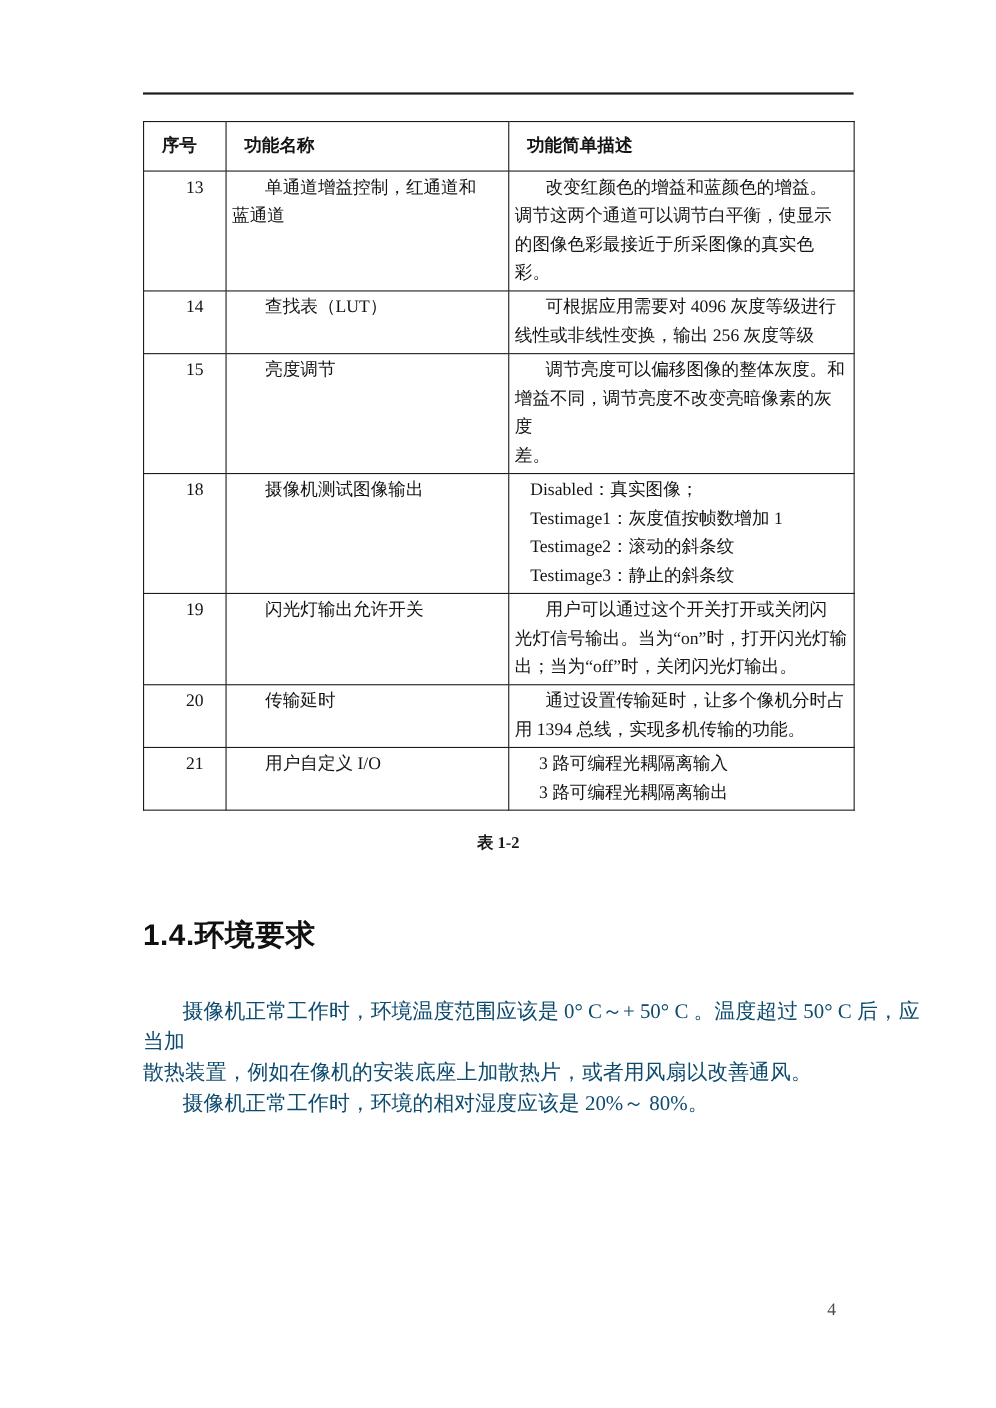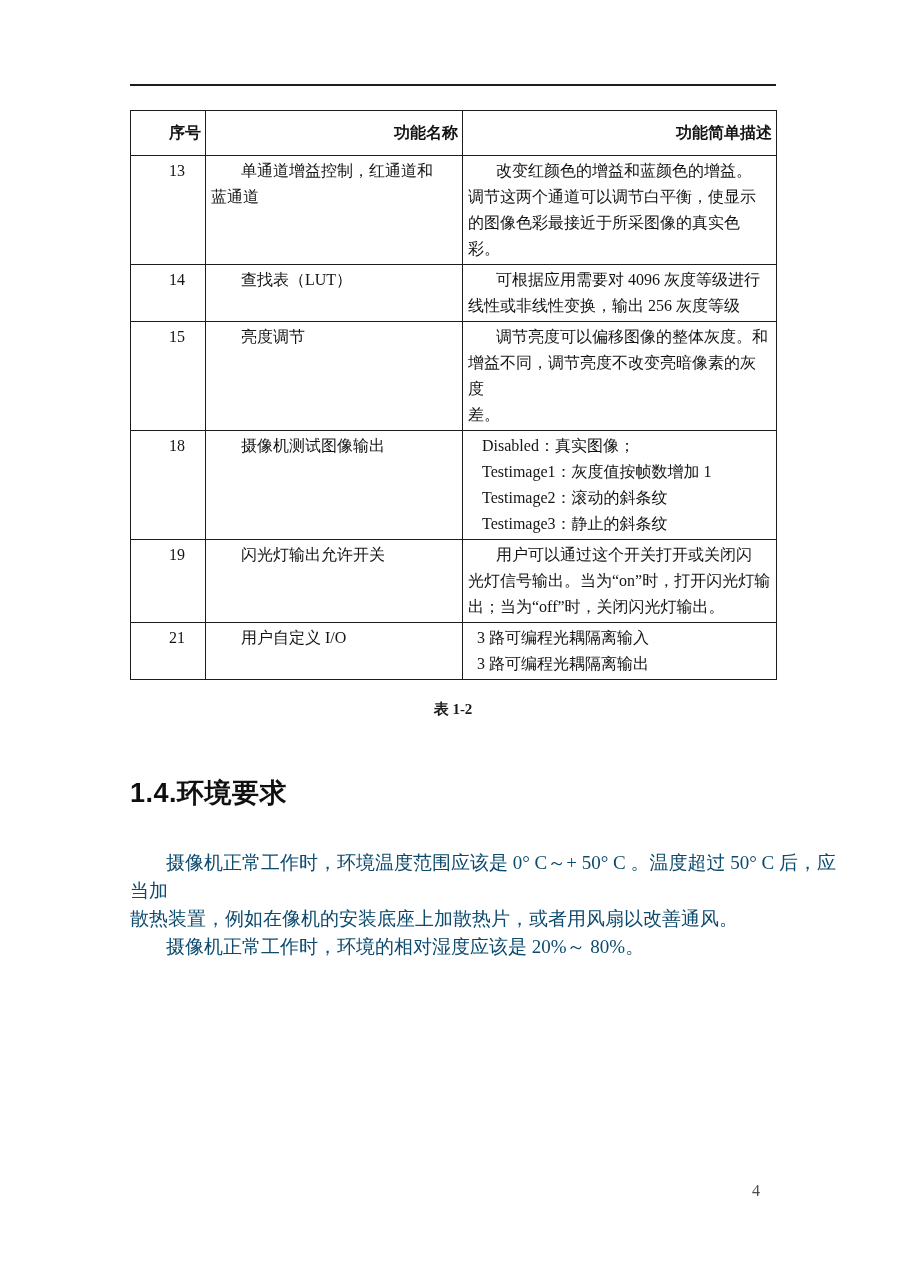--- a/index.html
+++ b/index.html
@@ -24,28 +24,28 @@
     border-collapse:collapse; table-layout:fixed;
     width:646px; font-size:16px;
   }
   .func-table th, .func-table td {
     border:1px solid #1c1c1c;
     vertical-align:top;
     line-height:26px;
   }
   .func-table th {
     font-family:"Liberation Sans","DejaVu Sans",sans-serif;
-    font-weight:bold; text-align:right;
-    padding:9px 4px; font-size:16px;border-radius:21px;
+    font-weight:bold; text-align:left;
+    padding:9px 16px; font-size:16px;border-radius:21px;
   }
   td.cell-num  { text-align:right; padding:2px 20px 2px 4px; }
   td.cell-name { padding:2px 5px; white-space:pre-line; text-indent:30px; }
   td.cell-desc { padding:2px 5px; white-space:pre-line; text-indent:28px; }
   td.cell-desc.list    { text-indent:0; padding-left:19px; }
-  td.cell-desc.list-sm { text-indent:0; padding-left:14px; }
+  td.cell-desc.list-sm { text-indent:0; padding-left:27px; }
 
   .caption {
     width:646px; text-align:center; margin-top:20px;
     font-family:Liberation Serif, serif;
     font-weight:bold; font-size:15px; color:#1a1a1a;
   }
 
   .section-heading {
     margin-top:56px;
     font-family:"Liberation Sans","DejaVu Sans",sans-serif;
@@ -135,20 +135,26 @@
 Testimage3：静止的斜条纹</td>
         </tr>
         <tr>
           <td class="cell-num">19</td>
           <td class="cell-name">闪光灯输出允许开关</td>
           <td class="cell-desc">用户可以通过这个开关打开或关闭闪
 光灯信号输出。当为“on”时，打开闪光灯输
 出；当为“off”时，关闭闪光灯输出。</td>
         </tr>
         <tr>
+          <td class="cell-num">20</td>
+          <td class="cell-name">传输延时</td>
+          <td class="cell-desc">通过设置传输延时，让多个像机分时占
+用 1394 总线，实现多机传输的功能。</td>
+        </tr>
+        <tr>
           <td class="cell-num">21</td>
           <td class="cell-name">用户自定义 I/O</td>
           <td class="cell-desc list-sm">3 路可编程光耦隔离输入
 3 路可编程光耦隔离输出</td>
         </tr>
       </tbody>
     </table>
 
     <div class="caption">表 1-2</div>
 

